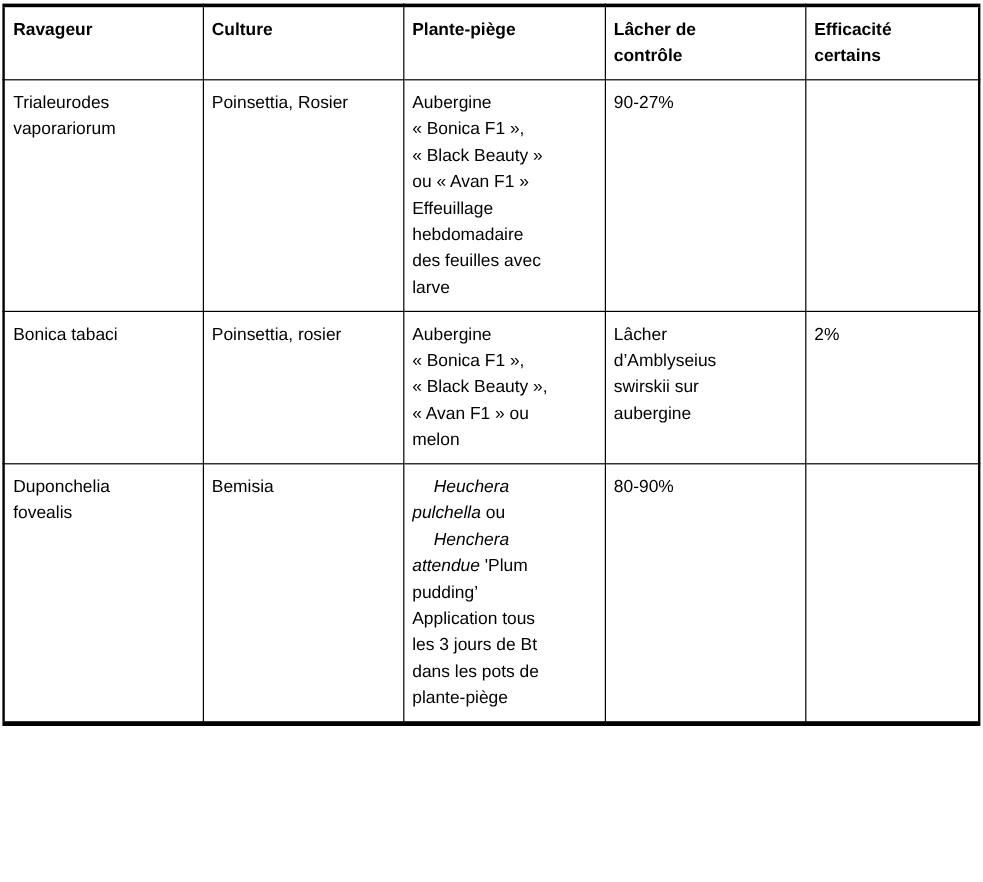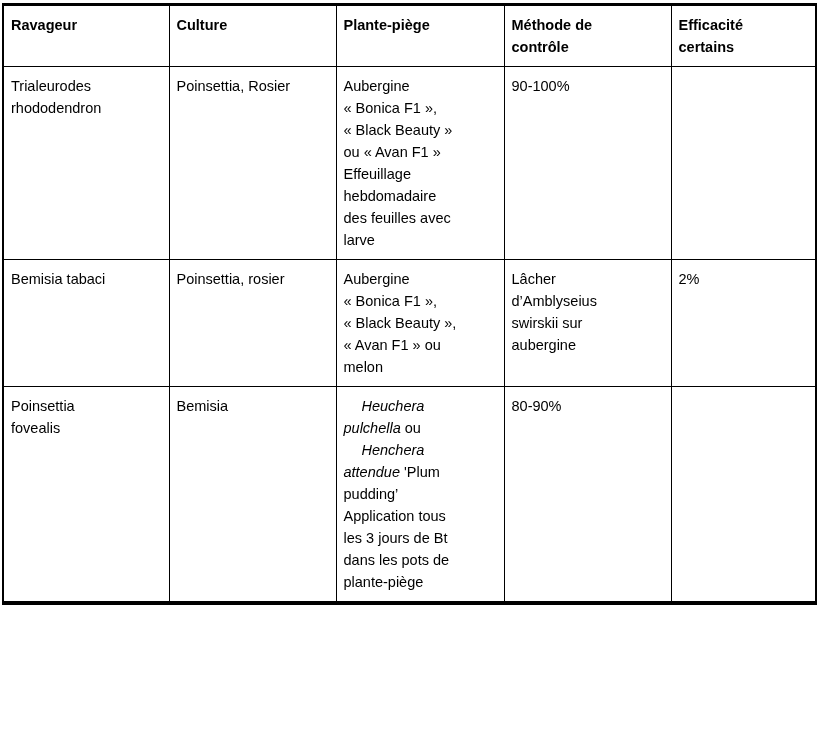--- a/index.html
+++ b/index.html
@@ -58,58 +58,58 @@
       <col style="width:167px">
       <col style="width:168px">
       <col style="width:167px">
       <col style="width:145px">
     </colgroup>
     <thead>
       <tr class="h-head">
         <th>Ravageur</th>
         <th>Culture</th>
         <th>Plante-piège</th>
-        <th>Méthode de
+        <th>Lâcher de
 contrôle</th>
         <th>Efficacité
 certains</th>
       </tr>
     </thead>
     <tbody>
       <tr class="h-r1">
         <td>Trialeurodes
-rhododendron</td>
+vaporariorum</td>
         <td>Poinsettia, Rosier</td>
         <td>Aubergine
 « Bonica F1 »,
 « Black Beauty »
 ou « Avan F1 »
 Effeuillage
 hebdomadaire
 des feuilles avec
 larve</td>
-        <td>90-100%</td>
+        <td>90-27%</td>
         <td></td>
       </tr>
       <tr class="h-r2">
-        <td>Bemisia tabaci</td>
+        <td>Bonica tabaci</td>
         <td>Poinsettia, rosier</td>
         <td>Aubergine
 « Bonica F1 »,
 « Black Beauty »,
 « Avan F1 » ou
 melon</td>
         <td>Lâcher
 d’Amblyseius
 swirskii sur
 aubergine</td>
         <td>2%</td>
       </tr>
       <tr class="h-r4">
-        <td>Poinsettia
+        <td>Duponchelia
 fovealis</td>
         <td>Bemisia</td>
         <td><span class="it">Heuchera
 pulchella</span><span> ou
 </span><span class="it">Henchera
 attendue</span><span> 'Plum
 pudding’
 Application tous
 les 3 jours de Bt
 dans les pots de

